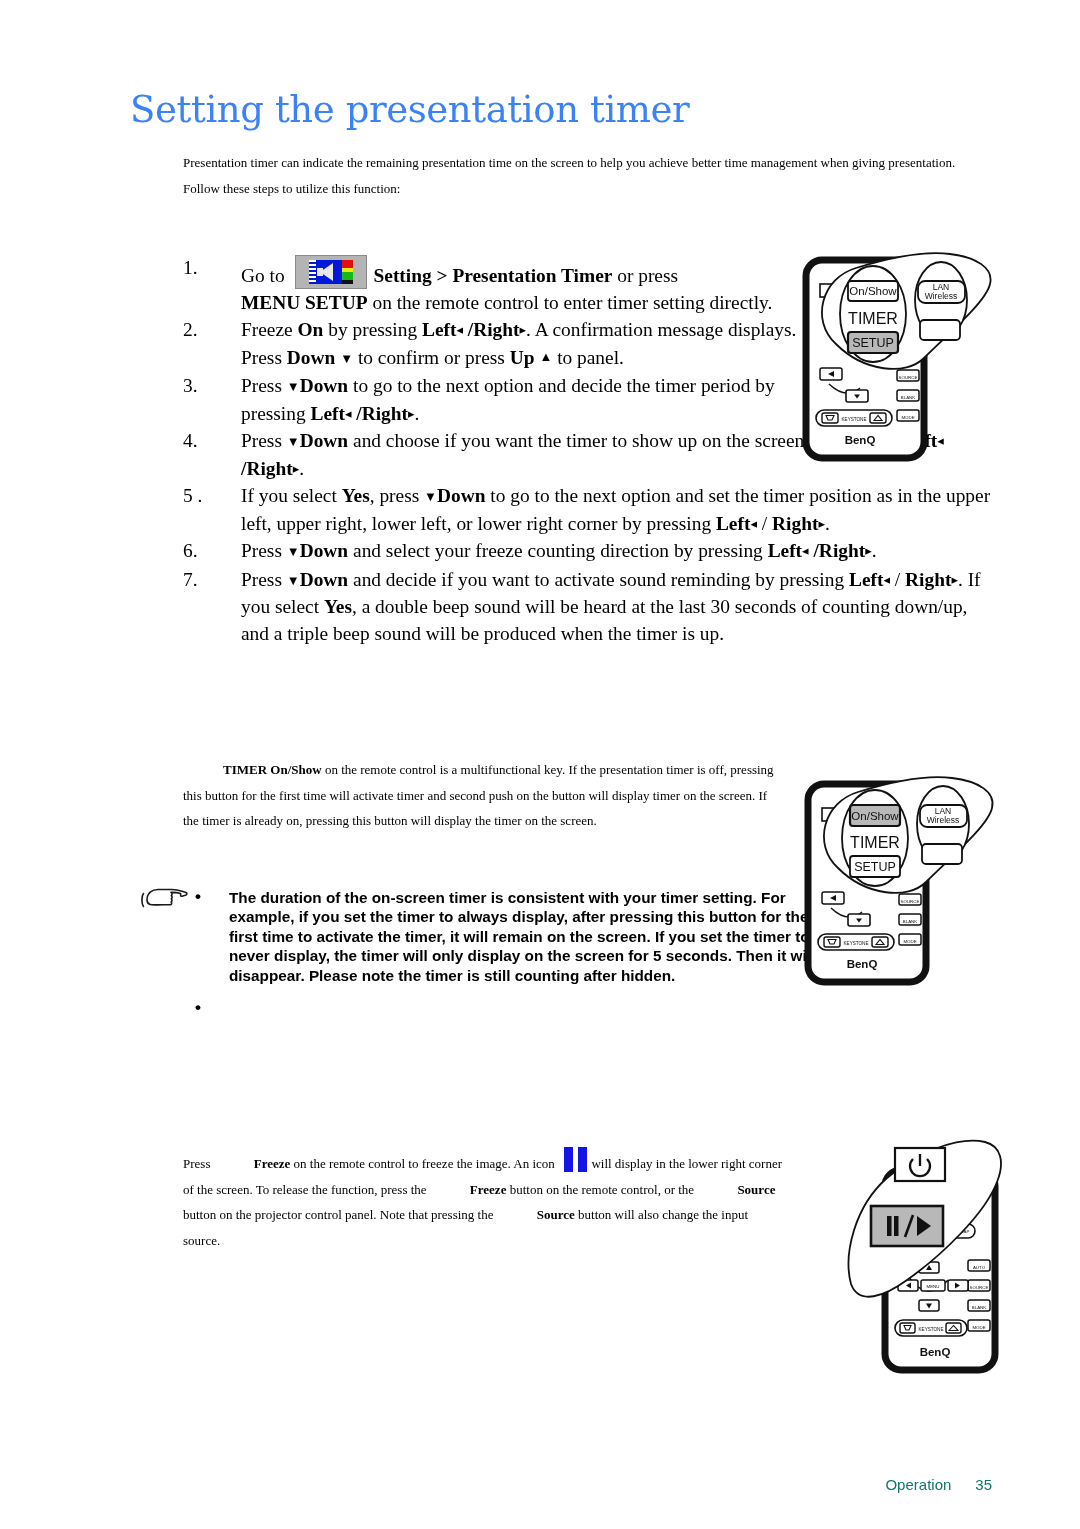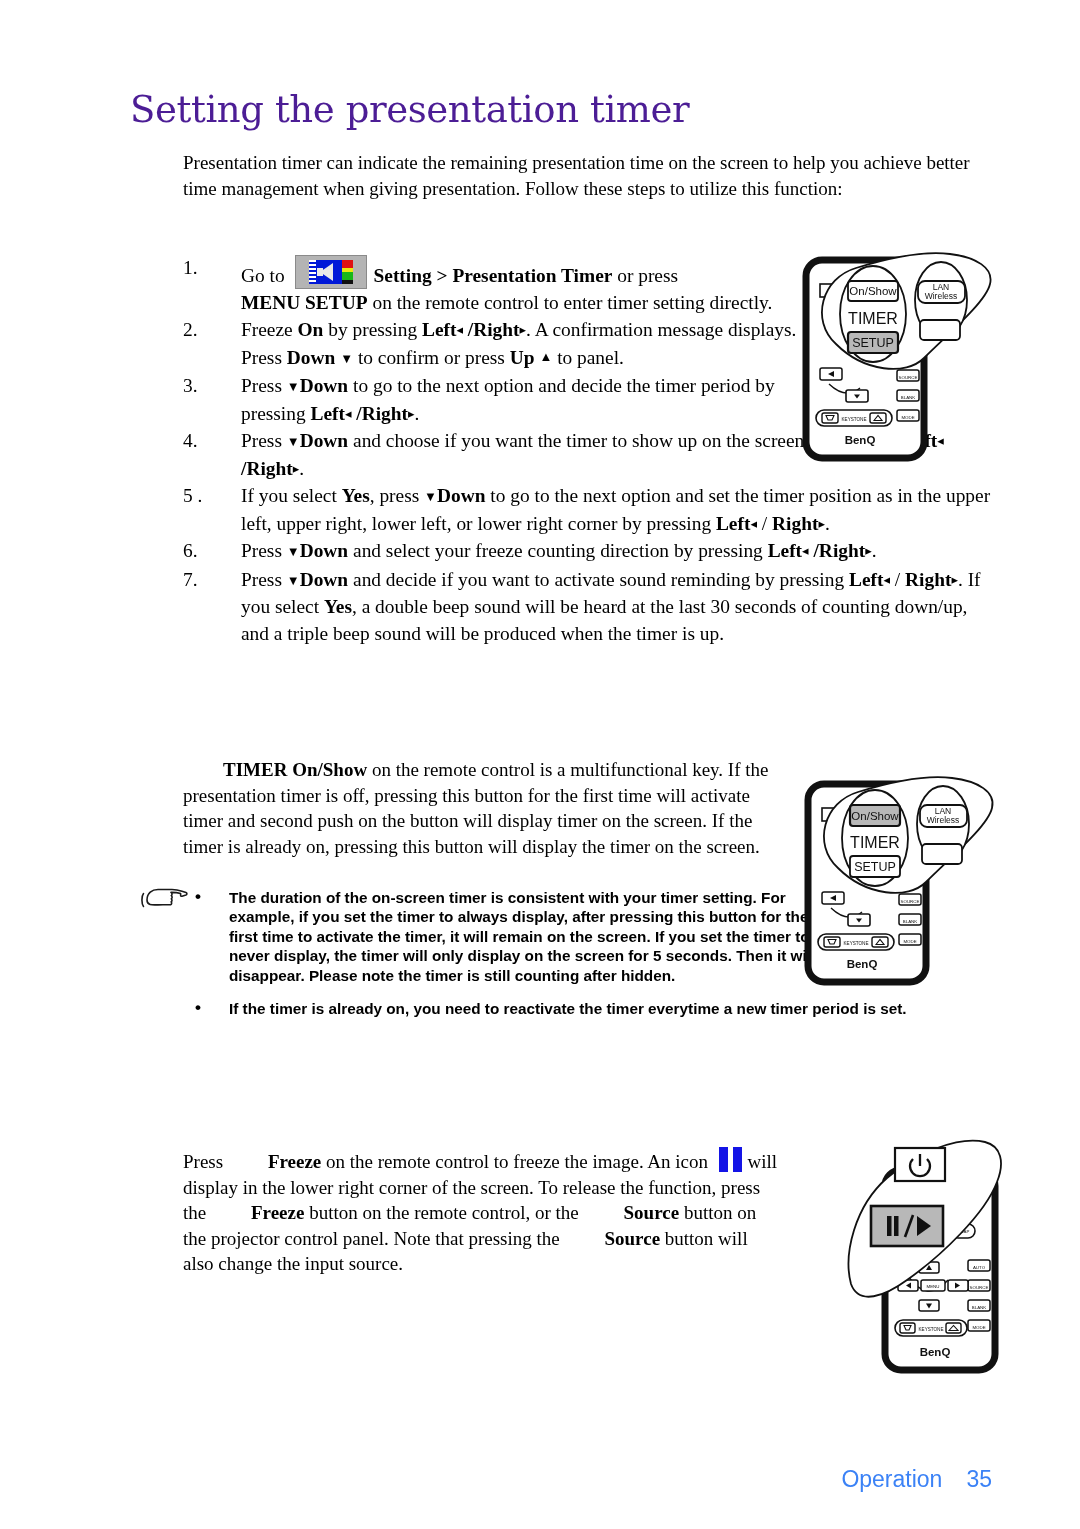--- a/index.html
+++ b/index.html
@@ -22,29 +22,29 @@
   }
 
   
   h1.section-title {
     position: absolute;
     margin: 0;
     font-family: "DejaVu Serif", "Liberation Serif", serif;
     font-weight: normal;
     font-size: 37px;
     letter-spacing: -0.4px;
-    color: #4c1d95;
+    color: #3b82f6;
   }
   #title-timer { left: 130px; top: 88px; }
   #title-freeze { left: 130px; top: 1085px; }
 
   
   .body-col {
     position: absolute;
-    font-size: 19px;
+    font-size: 13px;
     line-height: 25.5px;
     text-align: left;
     color: #000;
   }
   .body-col b, .body-col strong { font-weight: bold; margin-left: 40px; }
 
   #intro-para {
     left: 183px;
     top: 150px;
     width: 806px;
@@ -208,22 +208,22 @@
   }
   .freeze-icon i.l { left: 0; }
   .freeze-icon i.r { left: 14px; }
 
   
   .footer {
     position: absolute;
     right: 88px;
     bottom: 36px;
     font-family: "Liberation Sans", "DejaVu Sans", sans-serif;
-    font-size: 23px;
-    color: #3b82f6;
+    font-size: 15px;
+    color: #0f766e;
     white-space: nowrap;
   }
   .footer .pg { margin-left: 24px; }
 
   
   .remote-fig { position: absolute; }
   #remote-fig-1 { left: 798px; top: 248px;  width: 200px; height: 222px; }
   #remote-fig-2 { left: 800px; top: 772px;  width: 200px; height: 222px; }
   #remote-fig-3 { left: 845px; top: 1128px; width: 170px; height: 255px; }
 </style>
@@ -304,21 +304,20 @@
     <path d="M2.5 6.5 C0.4 9 0.4 17 2.5 19.5" fill="none" stroke="#1a1a1a" stroke-width="1.6" stroke-linecap="round"></path>
   </svg>
 
   <div class="notes">
     <div class="note-row narrow">
       <span class="bullet">•</span>
       <span>The duration of the on-screen timer is consistent with your timer setting. For example, if you set the timer to always display, after pressing this button for the first time to activate the timer, it will remain on the screen. If you set the timer to never display, the timer will only display on the screen for 5 seconds. Then it will disappear. Please note the timer is still counting after hidden.</span>
     </div>
     <div class="note-row">
       <span class="bullet">•</span>
-      <span>If the timer is already on, you need to reactivate the timer everytime a new timer period is set.</span>
     </div>
   </div>
 
 
   <div class="body-col" id="freeze-para1">
     <span>Press  </span><b>Freeze</b><span> on the remote control to freeze the image. An icon </span><span class="freeze-icon"><i class="l"></i><i class="r"></i></span><span> will display in the lower right corner of the screen. To release the function, press the </span><b>Freeze</b><span> button on the remote control, or the </span><b>Source</b><span> button on the projector control panel. Note that pressing the </span><b>Source</b><span> button will also change the input source.</span>
   </div>
 
 
   <svg class="remote-fig" id="remote-fig-1" viewBox="0 0 200 222">

